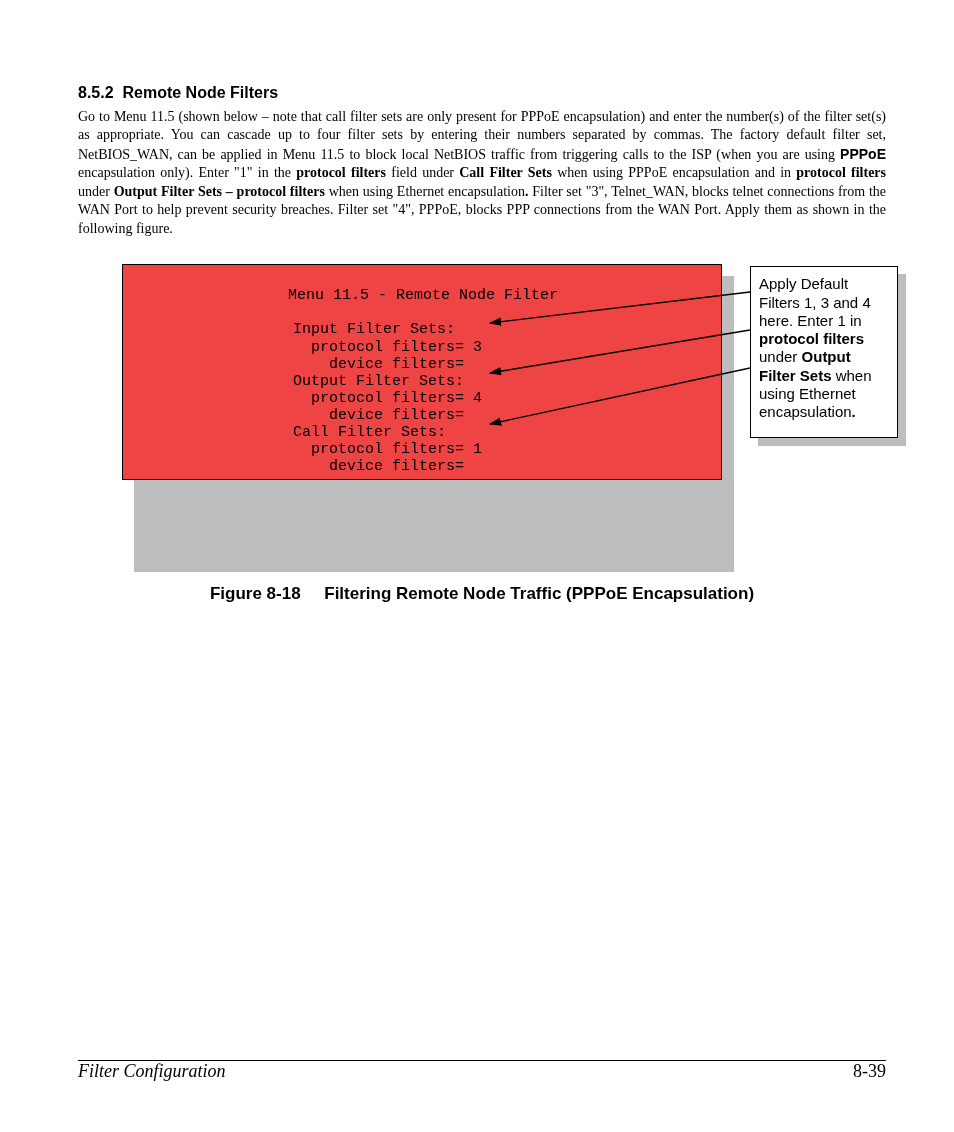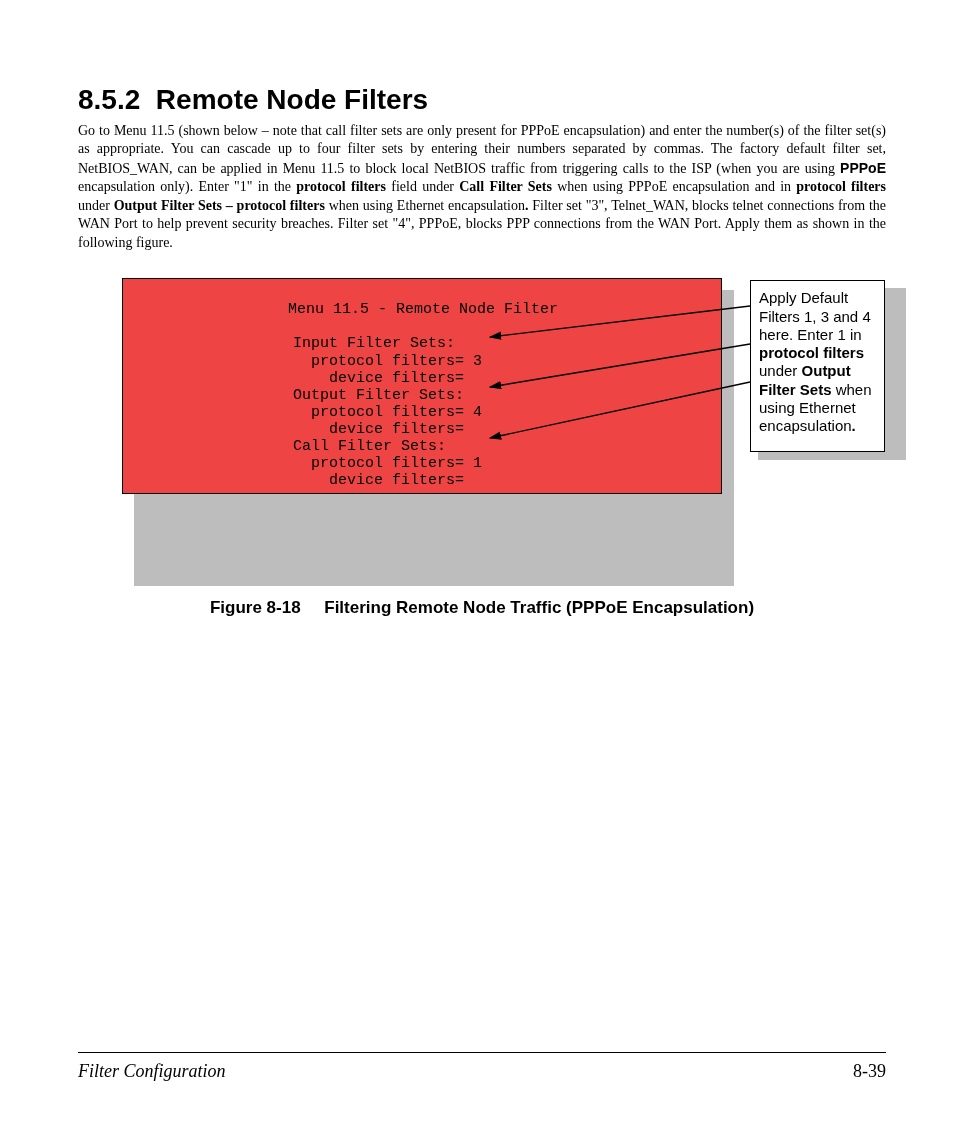--- a/index.html
+++ b/index.html
@@ -19,21 +19,21 @@
   .hdr{
     text-align:right;
     font-style:italic;
     font-size:19px;
     padding-bottom:4px;
     border-bottom:1.4px solid #000;
   }
   .section-title{
     font-family:Arial,Helvetica,sans-serif;
     font-weight:bold;
-    font-size:28px;
+    font-size:16px;
     margin-top:30px;
     margin-bottom:6px;
   }
   .body-para{
     font-size:14px;
     line-height:1.32;
     text-align:justify;
     margin:0;
   }
   .sans-bold{
@@ -74,21 +74,21 @@
     left:636px;
     top:10px;
     width:148px;
     height:172px;
     background:#bdbdbd;
   }
   .callout-box{
     position:absolute;
     left:628px;
     top:2px;
-    width:135px;
+    width:148px;
     height:172px;
     background:#fff;
     border:1.4px solid #000;
     box-sizing:border-box;
     padding:8px 8px 8px 8px;
     font-family:Arial,Helvetica,sans-serif;
     font-size:15px;
     line-height:1.22;
   }
   .arrow-svg{
@@ -105,21 +105,21 @@
     font-size:17px;
     text-align:center;
     margin-top:0;
   }
   .footer{
     position:absolute;
     left:78px;
     right:68px;
     bottom:50px;
     border-top:1.4px solid #000;
-    padding-top:8px;
+    padding-top:0;
     font-size:18px;
     display:flex;
     justify-content:space-between;
     text-align:right;
   }
   .footer .left{
     font-style:italic;
   }
 </style>
 </head>

